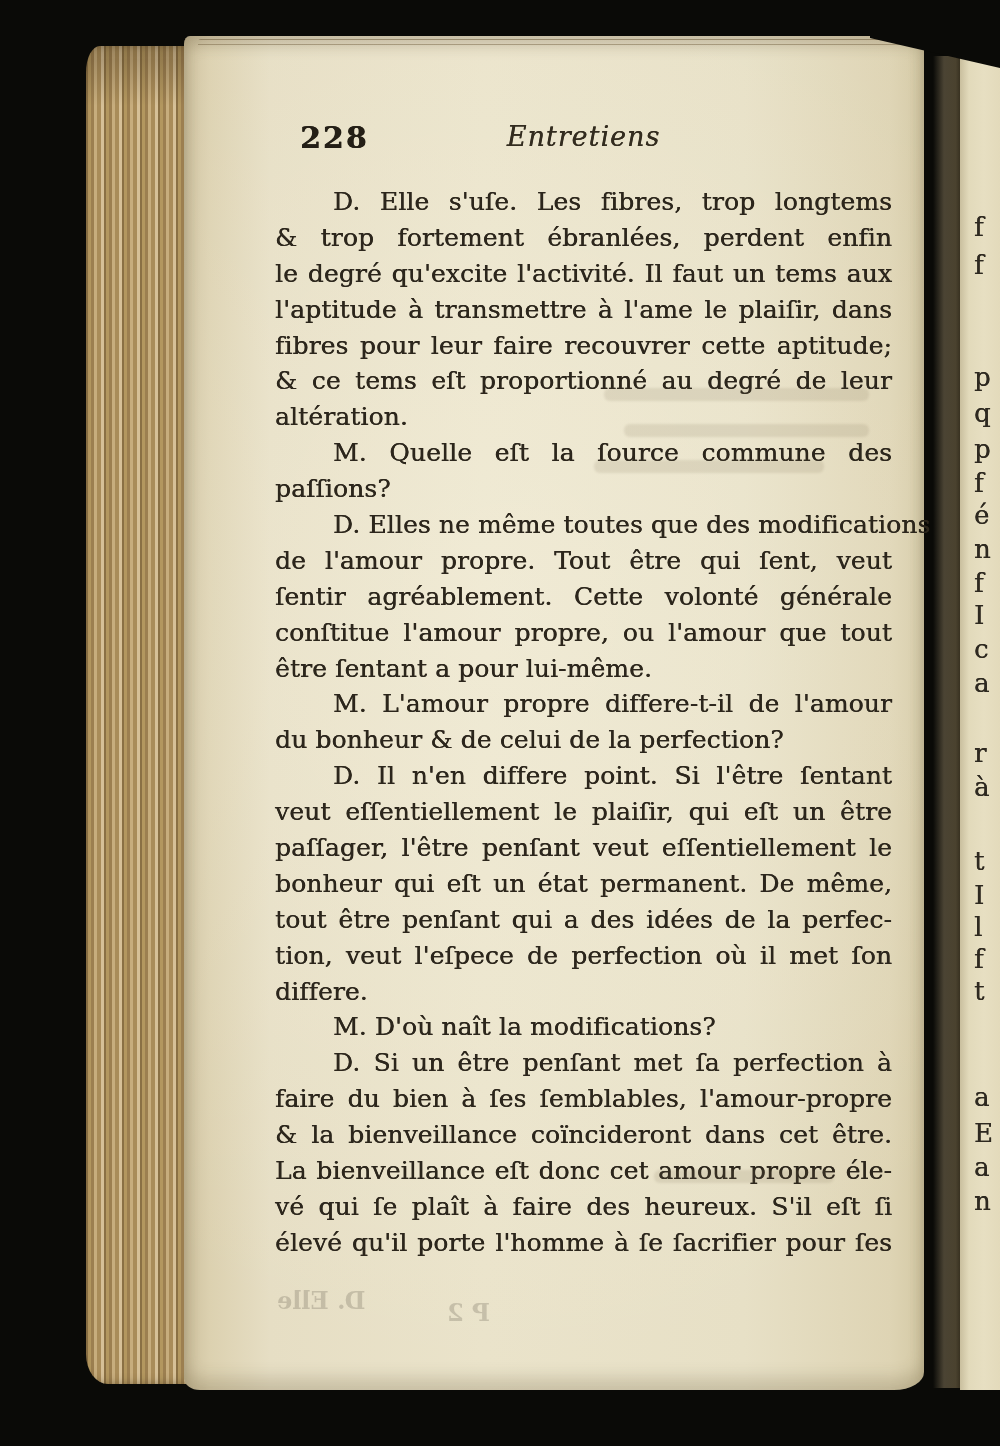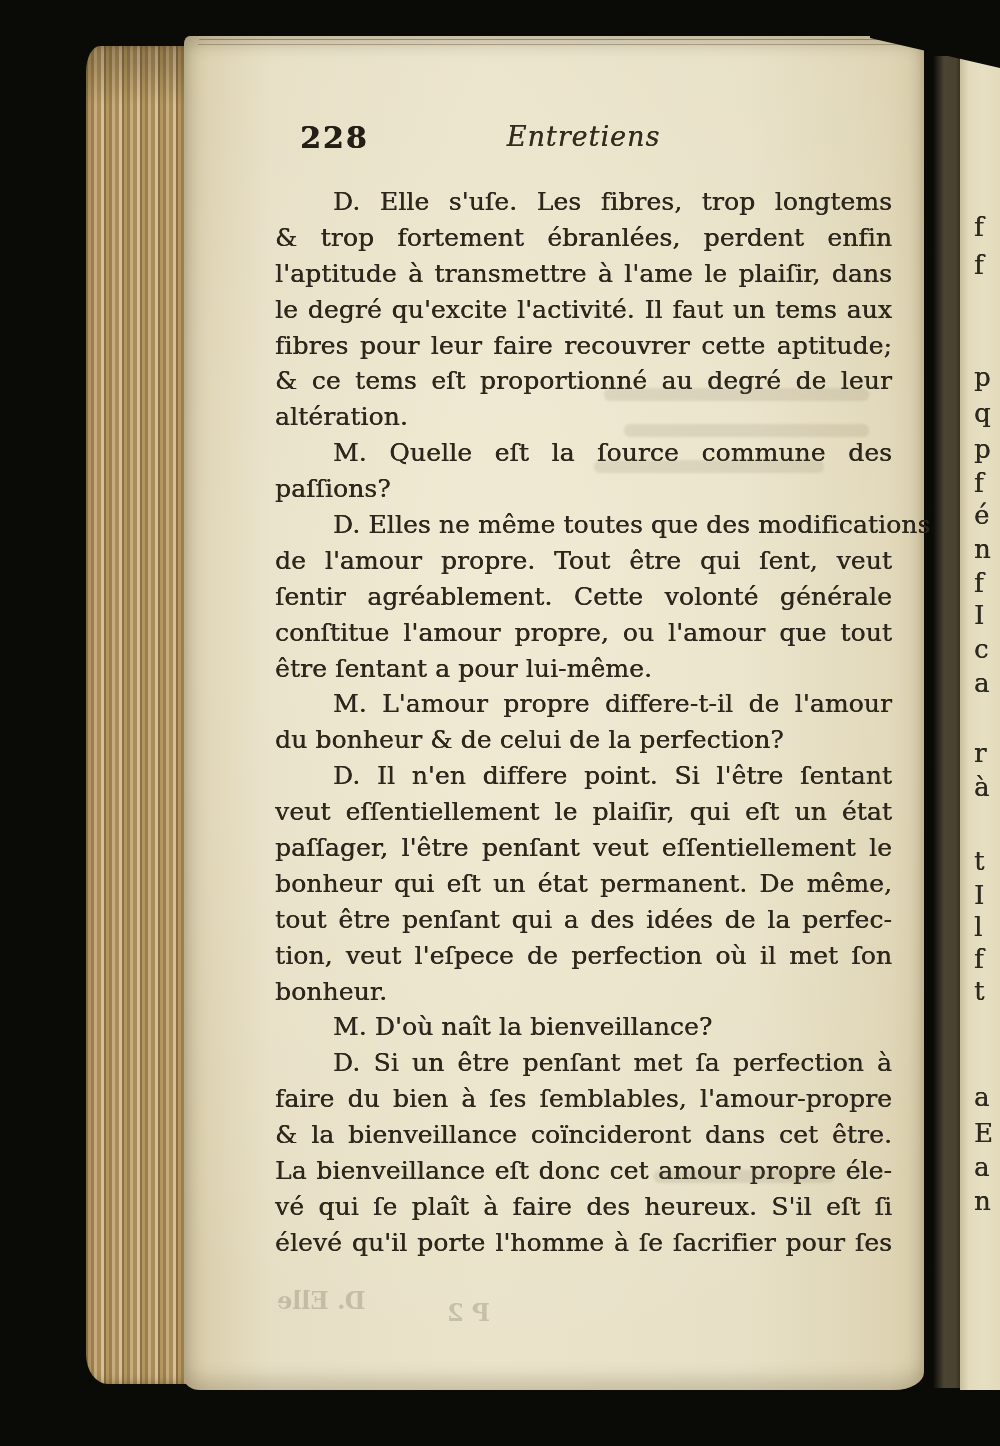--- a/index.html
+++ b/index.html
@@ -133,42 +133,42 @@
 
   <div class="page">
     <div class="page-header">
       <span class="page-number">228</span>
       <span class="running-title">Entretiens</span>
     </div>
 
     <div class="text-block">
         <div class="line indent just">D. Elle s'uſe.  Les fibres, trop longtems</div>
         <div class="line just">&amp; trop fortement ébranlées, perdent enfin</div>
+        <div class="line just">le degré qu'excite l'activité. Il faut un tems aux</div>
         <div class="line just">l'aptitude à transmettre à l'ame le plaiſir,  dans</div>
-        <div class="line just">le degré qu'excite l'activité. Il faut un tems aux</div>
         <div class="line just">fibres pour leur faire recouvrer cette aptitude;</div>
         <div class="line just">&amp; ce tems eſt proportionné au degré de leur</div>
         <div class="line">altération.</div>
         <div class="line indent just">M. Quelle  eſt  la  ſource  commune  des</div>
         <div class="line">paſſions?</div>
         <div class="line indent just">D. Elles ne même toutes que des modifications</div>
         <div class="line just">de l'amour propre.  Tout être qui ſent, veut</div>
         <div class="line just">ſentir agréablement.  Cette volonté générale</div>
         <div class="line just">conſtitue l'amour propre, ou l'amour que tout</div>
         <div class="line">être ſentant a pour lui-même.</div>
         <div class="line indent just">M. L'amour propre differe-t-il de l'amour</div>
         <div class="line">du bonheur &amp; de celui de la perfection?</div>
         <div class="line indent just">D. Il n'en differe point.  Si l'être ſentant</div>
-        <div class="line just">veut eſſentiellement le plaiſir, qui eſt un état</div>
+        <div class="line just">veut eſſentiellement le plaiſir, qui eſt un être</div>
         <div class="line just">paſſager, l'être penſant veut eſſentiellement le</div>
         <div class="line just">bonheur qui eſt un état permanent.  De même,</div>
         <div class="line just">tout être penſant qui a des idées de la perfec-</div>
         <div class="line just">tion, veut l'eſpece de perfection où il met ſon</div>
-        <div class="line">bonheur.</div>
-        <div class="line indent">M. D'où naît la bienveillance?</div>
+        <div class="line">differe.</div>
+        <div class="line indent">M. D'où naît la modifications?</div>
         <div class="line indent just">D. Si un être penſant met ſa perfection à</div>
         <div class="line just">faire du bien à ſes ſemblables, l'amour-propre</div>
         <div class="line just">&amp; la bienveillance coïncideront dans cet être.</div>
         <div class="line just">La bienveillance eſt donc cet amour propre éle-</div>
         <div class="line just">vé qui ſe plaît à faire des heureux.  S'il eſt ſi</div>
         <div class="line just">élevé qu'il porte l'homme à ſe ſacrifier pour ſes</div>
       </div>
 
   <span class="ghost" style="left: 93px; top: 1250px;">D. Elle</span>
       <span class="ghost" style="left: 263px; top: 1262px;">P 2</span>

